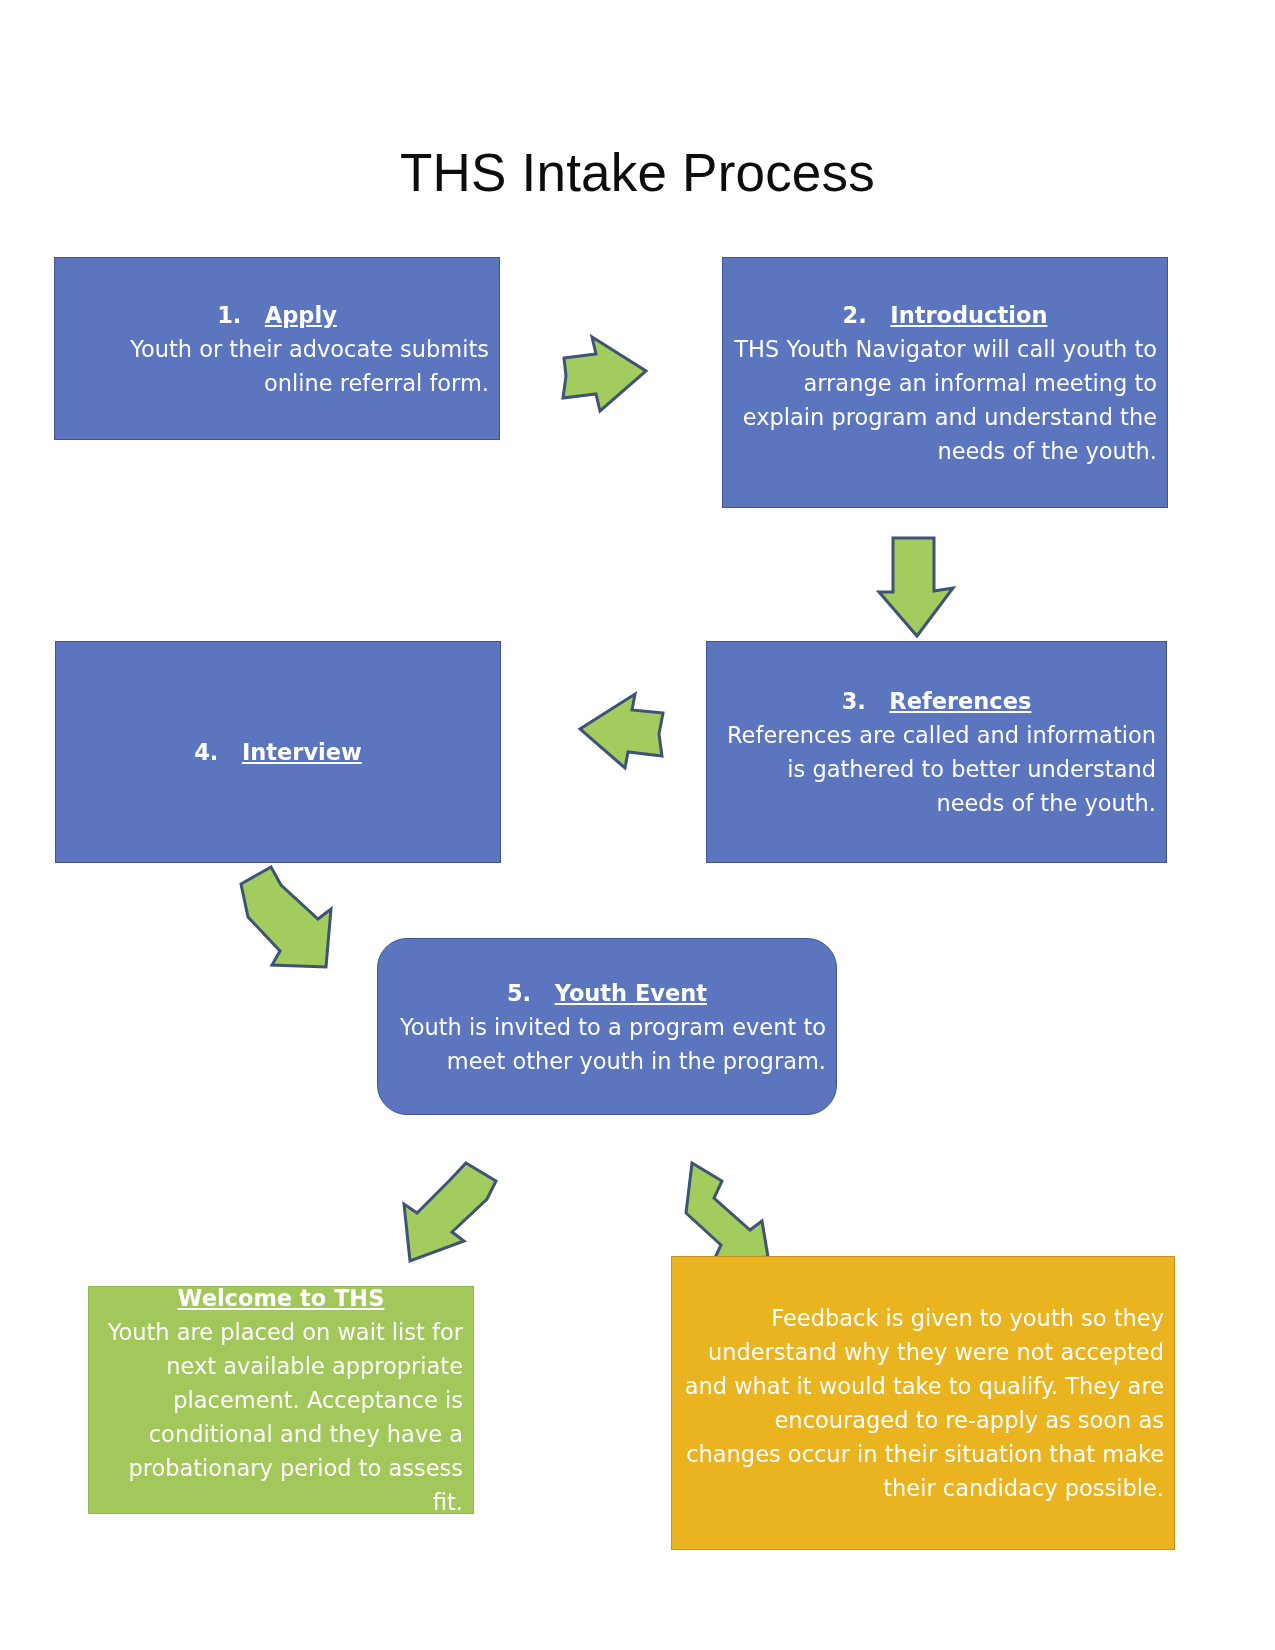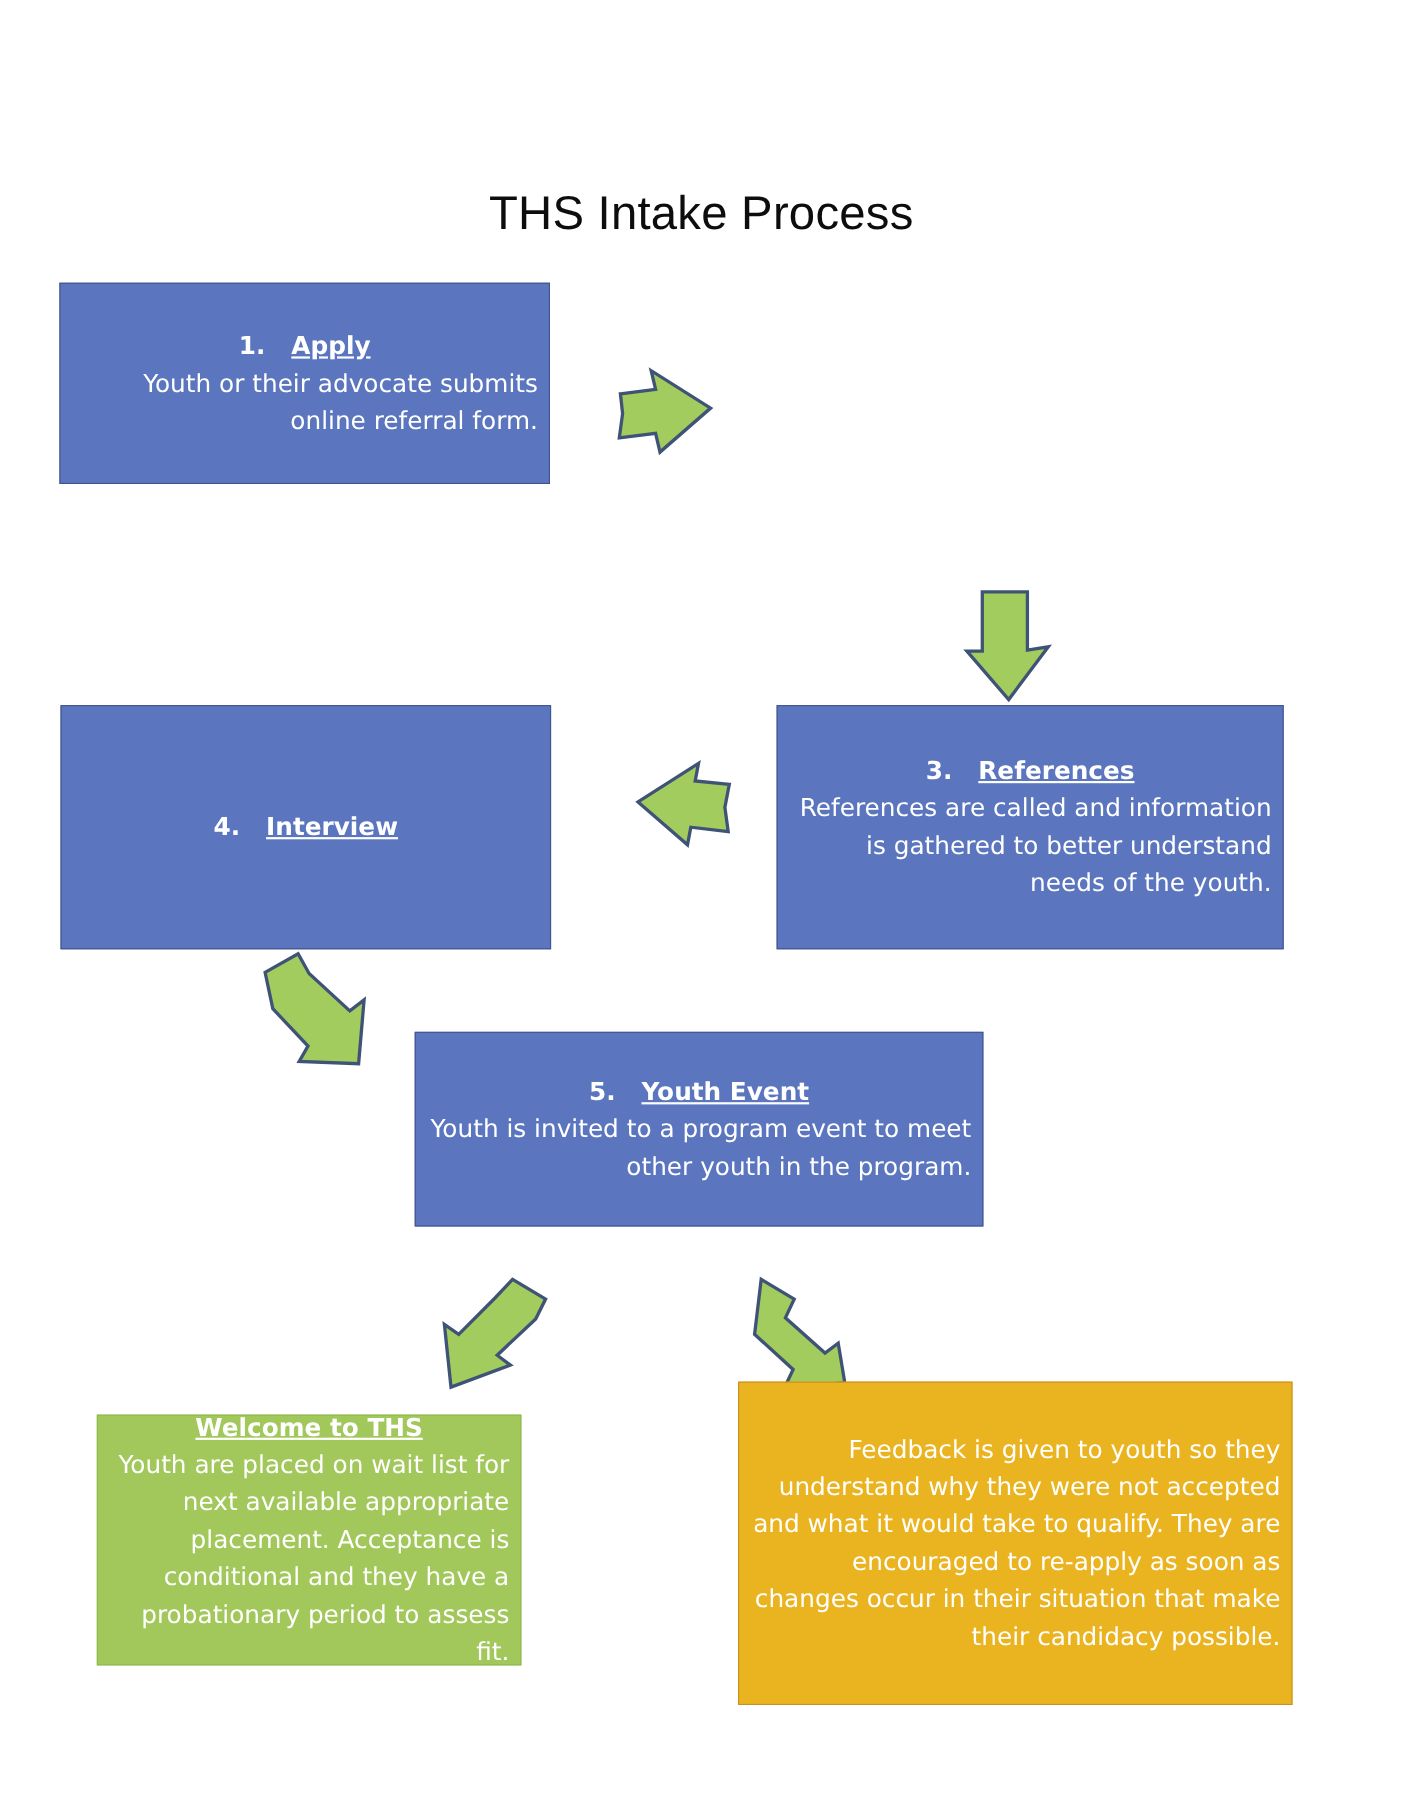--- a/index.html
+++ b/index.html
@@ -20,26 +20,25 @@
   }
 
   
   #page-title {
     position: absolute;
     left: 0;
     top: 142px;
     width: 1275px;
     text-align: center;
     font-family: "Liberation Sans", "DejaVu Sans", sans-serif;
-    font-size: 43px;
+    font-size: 53px;
     font-weight: 400;
     color: #0d0d0d;
     letter-spacing: 0.2px;
     white-space: nowrap;
-    margin-top: 28px;
   }
 
   
   .node {
     position: absolute;
     box-sizing: border-box;
     display: flex;
     flex-direction: column;
     align-items: center;
     justify-content: center;
@@ -79,21 +78,21 @@
   .node.amber {
     background: #eab320;
     border: 1.5px solid #c98f20;
   }
 
   
   #node-apply        { left: 54px;  top: 257px;  width: 446px; height: 183px; }
   #node-introduction { left: 722px; top: 257px;  width: 446px; height: 251px; }
   #node-interview    { left: 55px;  top: 641px;  width: 446px; height: 222px; }
   #node-references   { left: 706px; top: 641px;  width: 461px; height: 222px; }
-  #node-youth-event  { left: 377px; top: 938px;  width: 517px; height: 177px; }
+  #node-youth-event  { left: 377px; top: 938px;  width: 460px; height: 177px; border-radius: 30px; }
   #node-welcome      { left: 88px;  top: 1286px; width: 386px; height: 228px; }
   #node-not-fit      { left: 671px; top: 1256px; width: 504px; height: 294px; }
 
   
   #arrow-layer {
     position: absolute;
     left: 0;
     top: 0;
     width: 1275px;
     height: 1650px;
@@ -141,20 +140,27 @@
   </svg>
 
   <div class="node blue" id="node-apply">
     <div class="node-title">
       <span class="num">1.</span>
       <span>&nbsp;&nbsp;</span><span class="ttl">Apply</span>
     </div>
     <div class="node-body">Youth or their advocate submits online referral form.</div>
   </div>
 
+  <div class="node blue" id="node-introduction">
+    <div class="node-title">
+      <span class="num">2.</span>
+      <span>&nbsp;&nbsp;</span><span class="ttl">Introduction</span>
+    </div>
+    <div class="node-body">THS Youth Navigator will call youth to arrange an informal meeting to explain program and understand the needs of the youth.</div>
+  </div>
 
   <div class="node blue" id="node-interview">
     <div class="node-title">
       <span class="num">4.</span>
       <span>&nbsp;&nbsp;</span><span class="ttl">Interview</span>
     </div>
   </div>
 
   <div class="node blue" id="node-references">
     <div class="node-title">

